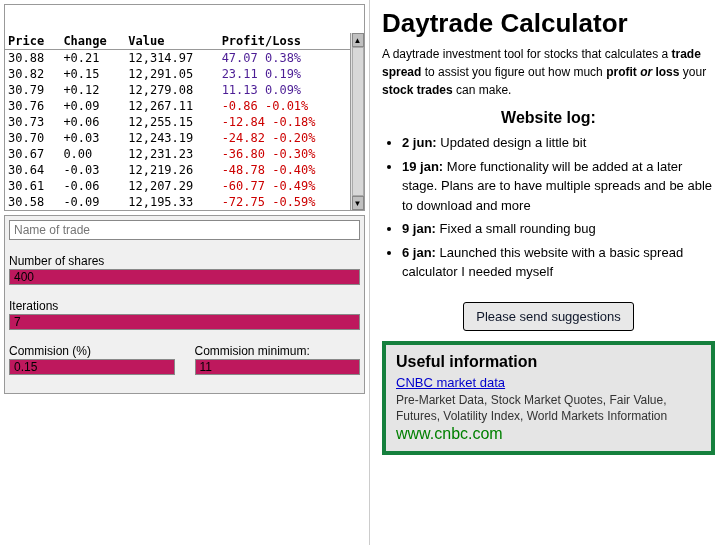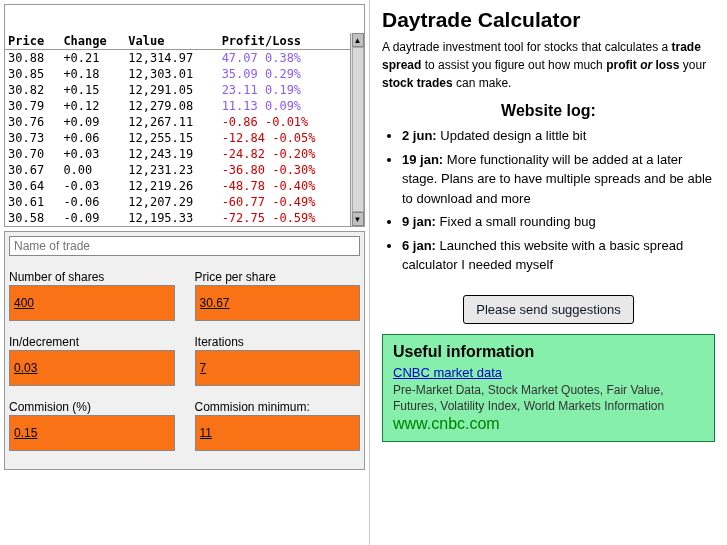--- a/index.html
+++ b/index.html
@@ -47,21 +47,21 @@
 
     table.price-table tbody tr {
       border-bottom: none;
     }
 
     table.price-table tbody td {
       padding: 1px 3px;
       white-space: nowrap;
     }
 
-    .profit-positive { color: #8b5cf6; }
+    .profit-positive { color: #4c1d95; }
     .profit-negative { color: #cc0000; }
 
     
     .table-scroll-wrapper {
       display: flex;
       margin-top: 28px;
     }
     .table-scroll-inner {
       flex: 1;
       overflow: hidden;
@@ -121,40 +121,39 @@
       flex-direction: column;
     }
 
     .form-col label {
       font-size: 12px;
       margin-bottom: 1px;
     }
 
     .form-col input[type="text"] {
       border: 1px solid #888;
-      padding: 10px 4px;
-      font-size: 12px;
-      background: #f97316;
-      text-decoration: underline;
+      padding: 0 4px;
+      font-size: 12px;
+      background: #be185d;
     }
 
     .trade-name-row {
       margin-bottom: 2px;
     }
 
     
     .right-panel {
       flex: 1;
       padding: 8px 12px;
       display: flex;
       flex-direction: column;
     }
 
     .app-title {
-      font-size: 21px;
+      font-size: 26px;
       font-weight: bold;
       margin-bottom: 6px;
     }
 
     .app-description {
       font-size: 12px;
       line-height: 1.5;
       margin-bottom: 10px;
     }
 
@@ -189,23 +188,23 @@
       background: #e8e8e8;
       border: 1px solid #000000;
       border-radius: 3px;
       font-size: 13px;
       color: #0f172a;
       cursor: pointer;
     }
 
     
     .useful-info-box {
-      border: 1px solid #15803d;
+      border: 4px solid #15803d;
       padding: 8px 10px;
-      background: #86efac;
+      background: #e5e5e5;
     }
 
     .useful-info-title {
       font-size: 16px;
       font-weight: bold;
       margin-bottom: 4px;
     }
 
     .useful-info-box a {
       color: #0000cc;
@@ -242,26 +241,20 @@
             </tr>
           </thead>
           <tbody id="price-table-body">
           <tr>
                 <td>30.88</td>
                 <td>+0.21</td>
                 <td>12,314.97</td>
                 <td class="profit-positive">47.07 0.38%</td>
               </tr>
               <tr>
-                <td>30.85</td>
-                <td>+0.18</td>
-                <td>12,303.01</td>
-                <td class="profit-positive">35.09 0.29%</td>
-              </tr>
-              <tr>
                 <td>30.82</td>
                 <td>+0.15</td>
                 <td>12,291.05</td>
                 <td class="profit-positive">23.11 0.19%</td>
               </tr>
               <tr>
                 <td>30.79</td>
                 <td>+0.12</td>
                 <td>12,279.08</td>
                 <td class="profit-positive">11.13 0.09%</td>
@@ -269,21 +262,21 @@
               <tr>
                 <td>30.76</td>
                 <td>+0.09</td>
                 <td>12,267.11</td>
                 <td class="profit-negative">-0.86 -0.01%</td>
               </tr>
               <tr>
                 <td>30.73</td>
                 <td>+0.06</td>
                 <td>12,255.15</td>
-                <td class="profit-negative">-12.84 -0.05%</td>
+                <td class="profit-negative">-12.84 -0.18%</td>
               </tr>
               <tr>
                 <td>30.70</td>
                 <td>+0.03</td>
                 <td>12,243.19</td>
                 <td class="profit-negative">-24.82 -0.20%</td>
               </tr>
               <tr>
                 <td>30.67</td>
                 <td>0.00</td>
@@ -321,30 +314,22 @@
 
   <div class="form-section">
     <div class="trade-name-row">
       <input type="text" placeholder="Name of trade" style="">
     </div>
     <div class="form-row">
       <div class="form-col">
         <label>Number of shares</label>
         <input type="text" value="400" style="">
       </div>
-      <div class="form-col">
-        <label>Price per share</label>
-        <input type="text" value="30.67" style="">
-      </div>
     </div>
     <div class="form-row">
-      <div class="form-col">
-        <label>In/decrement</label>
-        <input type="text" value="0.03" style="">
-      </div>
       <div class="form-col">
         <label>Iterations</label>
         <input type="text" value="7" style="">
       </div>
     </div>
     <div class="form-row">
       <div class="form-col">
         <label>Commision (%)</label>
         <input type="text" value="0.15" style="">
       </div>

